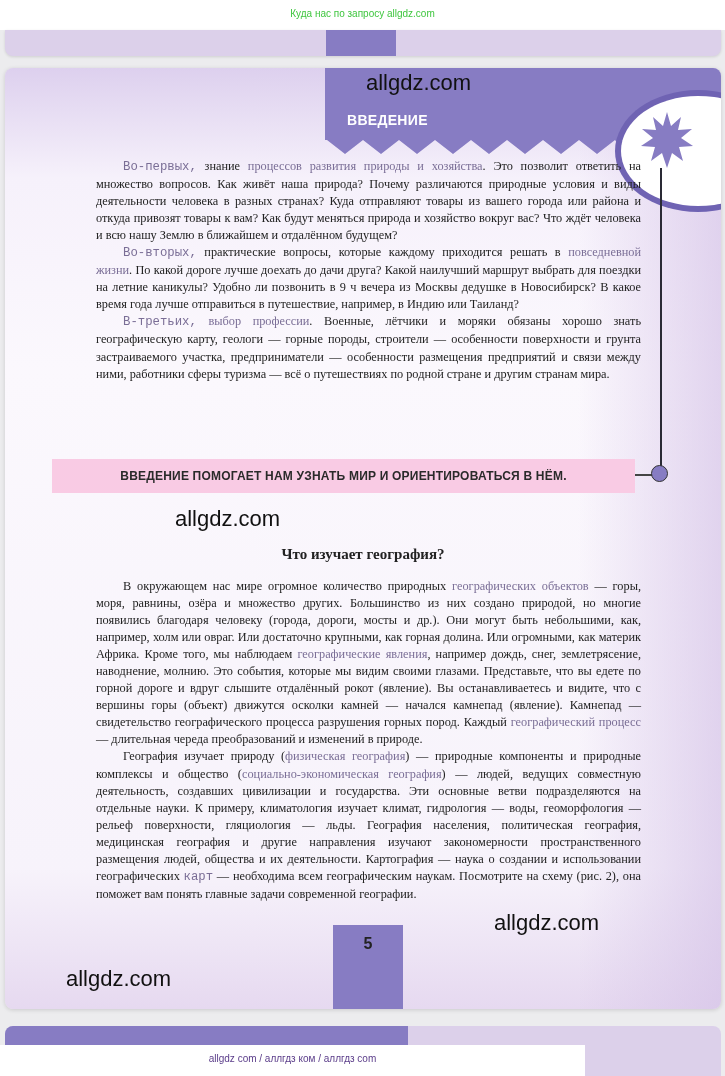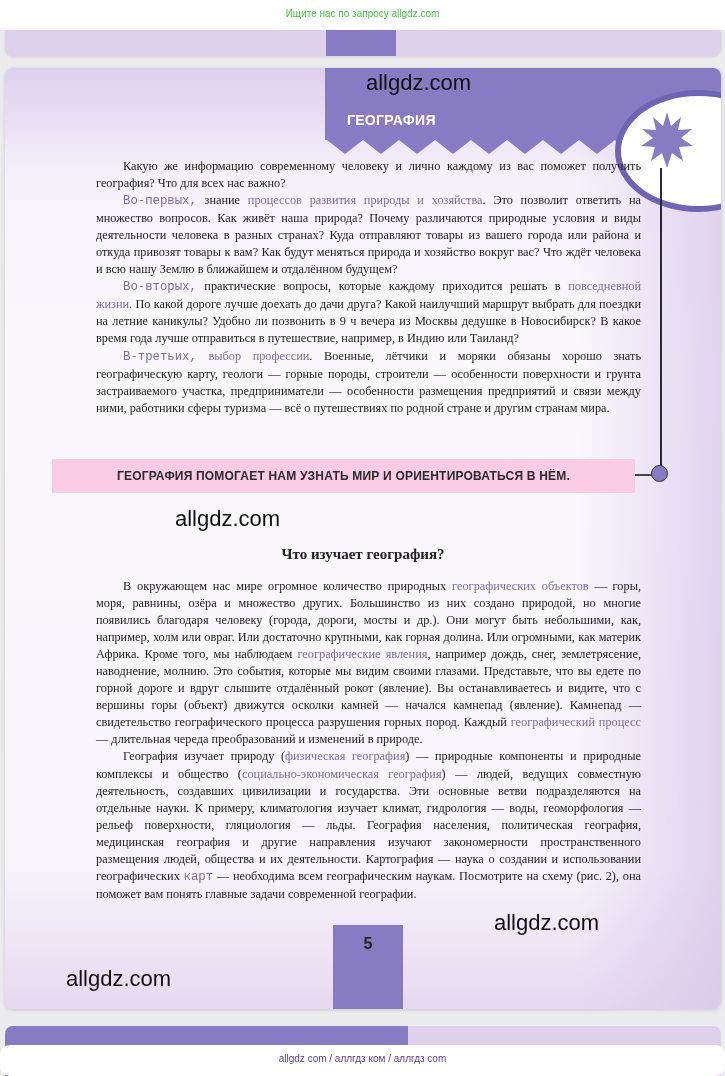--- a/index.html
+++ b/index.html
@@ -25,58 +25,57 @@
   .accent { color:#7a6e96;font-family:Liberation Mono, monospace; }
   .term { color:#7a6e96; }
   .callout { position:absolute; left:47px; top:391px; width:583px; height:34px; background:#f9cbe4; display:flex; align-items:center; justify-content:center; }
   .callout span { font-family:"Liberation Sans", sans-serif; font-weight:bold; font-size:12px; color:#2a2a2a; letter-spacing:0.2px; }
   .subheading { position:absolute; left:0; width:716px; text-align:center; top:478px; font-weight:bold; font-size:15px; color:#222; }
   .page-tab { position:absolute; left:328px; top:857px; width:70px; height:84px; background:#877cc3; text-align:center; }
   .page-tab span { font-family:"Liberation Sans", sans-serif; font-weight:bold; font-size:16px; color:#222; line-height:38px; }
   .watermark { position:absolute; font-family:"Liberation Sans", sans-serif; font-size:22px; color:#111; }
   .next-page { position:absolute; left:5px; top:1026px; width:716px; height:50px; background:#dcd0ea; border-radius:8px 8px 0 0; overflow:hidden; }
   .next-band { position:absolute; left:0; top:0; width:403px; height:50px; background:#877cc3; }
-  .footer { position:absolute; left:0; top:1045px; width:725px; height:31px; background:#fff; text-align:center;border-radius:10px; }
+  .footer { position:absolute; left:0; top:1045px; width:585px; height:31px; background:#fff; text-align:center; }
   .footer span { font-family:"Liberation Sans", sans-serif; font-size:10px; color:#5b3d8a; line-height:28px; }
 </style>
 </head>
 <body>
 
 <div class="topbar">
-  <span>Ищите нас по запросу allgdz.com</span>
+  <span>Куда нас по запросу allgdz.com</span>
 </div>
 
 <div class="prev-page"></div>
 <div class="prev-tab"></div>
 
 <div class="page">
   <div class="header-band"></div>
   <svg class="zigzag" viewBox="0 0 300 14" preserveAspectRatio="none">
     <polygon fill="#877cc3" points="0,0 300,0 300,14 290,0 272,14 254,0 236,14 218,0 200,14 182,0 164,14 146,0 128,14 110,0 92,14 74,0 56,14 38,0 20,14 2,0 0,0"></polygon>
   </svg>
   <div class="ellipse"></div>
   <svg class="star" viewBox="0 0 52 56">
     <polygon fill="#877cc3" points="26,0 30,14 40,5 37,18 51,17 40,26 52,34 38,35 42,49 31,41 26,56 21,41 10,49 14,35 0,34 12,26 1,17 15,18 12,5 22,14"></polygon>
   </svg>
-  <div class="section-title">ГЕОГРАФИЯ</div>
+  <div class="section-title">ВВЕДЕНИЕ</div>
   <div class="watermark" style="left:361px; top:2px;">allgdz.com</div>
 
   <div class="vline"></div>
   <div class="hline"></div>
   <div class="dot"></div>
 
   <div class="text" style="top:90px;">
-    <p><span>Какую же информацию современному человеку и лично каждому из вас поможет получить география? Что для всех нас важно?</span></p>
     <p><span class="accent">Во-первых,</span><span> знание </span><span class="term">процессов развития природы и хозяйства</span><span>. Это позволит ответить на множество вопросов. Как живёт наша природа? Почему различаются природные условия и виды деятельности человека в разных странах? Куда отправляют товары из вашего города или района и откуда привозят товары к вам? Как будут меняться природа и хозяйство вокруг вас? Что ждёт человека и всю нашу Землю в ближайшем и отдалённом будущем?</span></p>
     <p><span class="accent">Во-вторых,</span><span> практические вопросы, которые каждому приходится решать в </span><span class="term">повседневной жизни</span><span>. По какой дороге лучше доехать до дачи друга? Какой наилучший маршрут выбрать для поездки на летние каникулы? Удобно ли позвонить в 9 ч вечера из Москвы дедушке в Новосибирск? В какое время года лучше отправиться в путешествие, например, в Индию или Таиланд?</span></p>
     <p><span class="accent">В-третьих,</span><span class="term"> выбор профессии</span><span>. Военные, лётчики и моряки обязаны хорошо знать географическую карту, геологи — горные породы, строители — особенности поверхности и грунта застраиваемого участка, предприниматели — особенности размещения предприятий и связи между ними, работники сферы туризма — всё о путешествиях по родной стране и другим странам мира.</span></p>
   </div>
 
   <div class="callout">
-    <span>ГЕОГРАФИЯ ПОМОГАЕТ НАМ УЗНАТЬ МИР И ОРИЕНТИРОВАТЬСЯ В НЁМ.</span>
+    <span>ВВЕДЕНИЕ ПОМОГАЕТ НАМ УЗНАТЬ МИР И ОРИЕНТИРОВАТЬСЯ В НЁМ.</span>
   </div>
 
   <div class="watermark" style="left:170px; top:438px;">allgdz.com</div>
 
   <div class="subheading">Что изучает география?</div>
 
   <div class="text" style="top:503px;margin-top:7px;">
     <p><span>В окружающем нас мире огромное количество природных </span><span class="term">географических объектов</span><span> — горы, моря, равнины, озёра и множество других. Большинство из них создано природой, но многие появились благодаря человеку (города, дороги, мосты и др.). Они могут быть небольшими, как, например, холм или овраг. Или достаточно крупными, как горная долина. Или огромными, как материк Африка. Кроме того, мы наблюдаем </span><span class="term">географические явления</span><span>, например дождь, снег, землетрясение, наводнение, молнию. Это события, которые мы видим своими глазами. Представьте, что вы едете по горной дороге и вдруг слышите отдалённый рокот (явление). Вы останавливаетесь и видите, что с вершины горы (объект) движутся осколки камней — начался камнепад (явление). Камнепад — свидетельство географического процесса разрушения горных пород. Каждый </span><span class="term">географический процесс</span><span> — длительная череда преобразований и изменений в природе.</span></p>
     <p><span>География изучает природу (</span><span class="term">физическая география</span><span>) — природные компоненты и природные комплексы и общество (</span><span class="term">социально-экономическая география</span><span>) — людей, ведущих совместную деятельность, создавших цивилизации и государства. Эти основные ветви подразделяются на отдельные науки. К примеру, климатология изучает климат, гидрология — воды, геоморфология — рельеф поверхности, гляциология — льды. География населения, политическая география, медицинская география и другие направления изучают закономерности пространственного размещения людей, общества и их деятельности. Картография — наука о создании и использовании географических </span><span class="accent">карт</span><span> — необходима всем географическим наукам. Посмотрите на схему (рис. 2), она поможет вам понять главные задачи современной географии.</span></p>
   </div>

